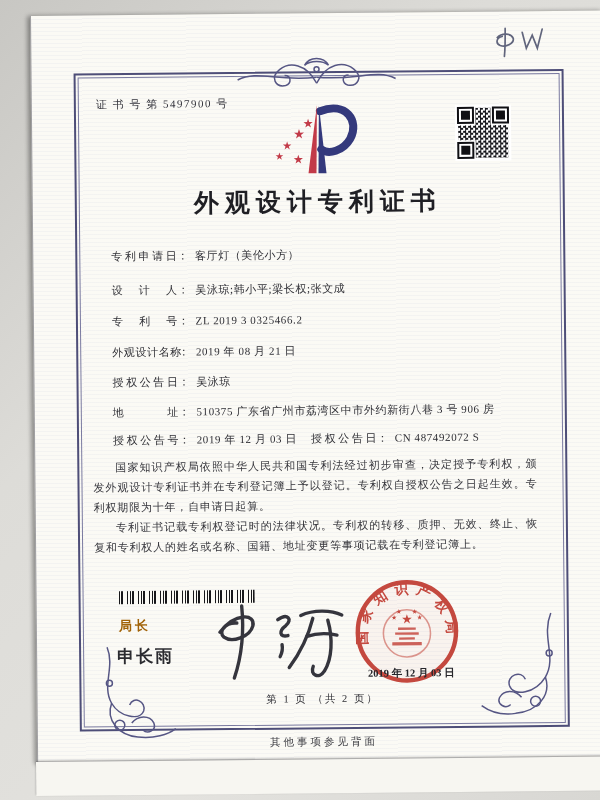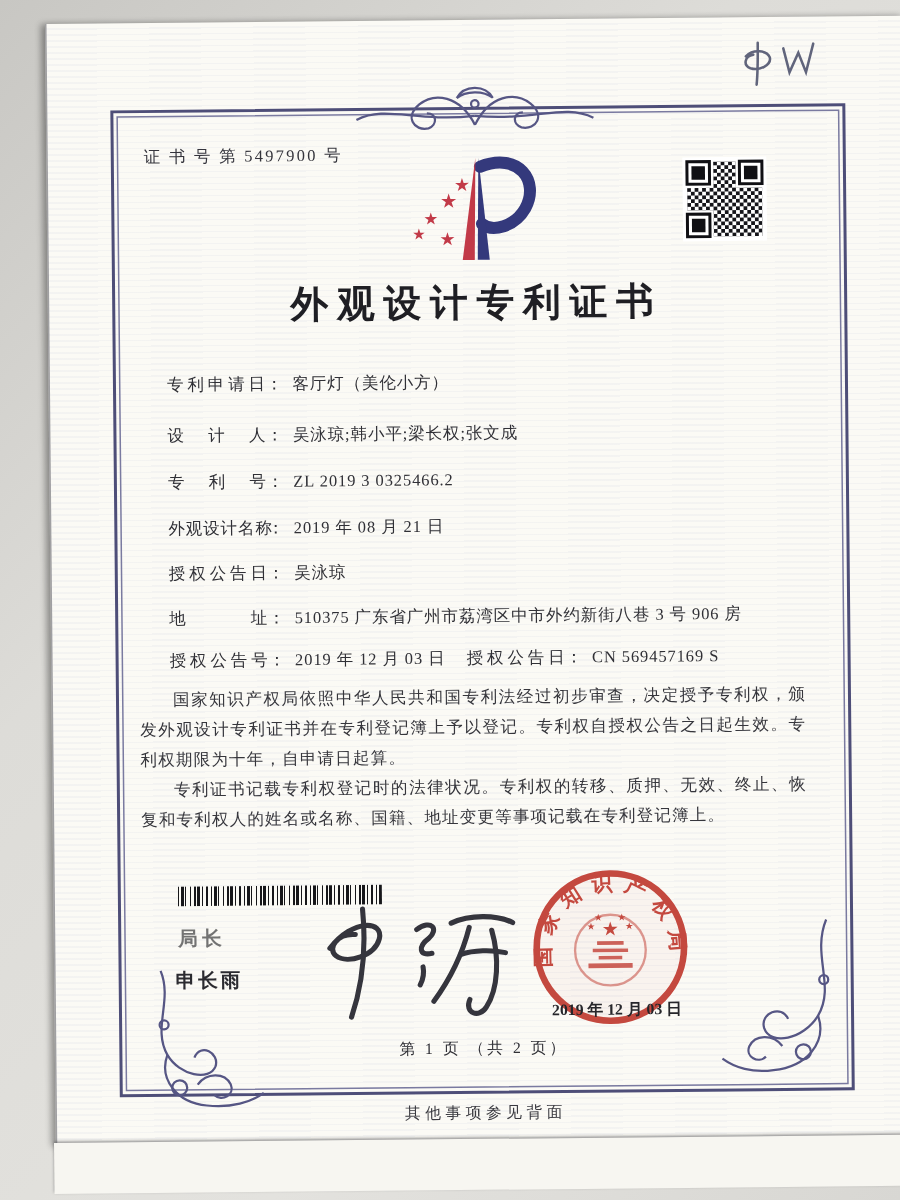--- a/index.html
+++ b/index.html
@@ -35,22 +35,22 @@
   .flabel{display:inline-block;width:66px;text-align:justify;text-align-last:justify;vertical-align:top;}
   .fvalue{margin-left:6px;}
   .pair2{position:absolute;left:198px;top:0;}
   .paras{position:absolute;left:58px;top:442px;width:444px;font-size:11px;
     line-height:20px;color:#36363c;letter-spacing:.8px;text-align:justify;}
   .paras p{margin:0;text-indent:2em;}
   .barcode{position:absolute;left:82px;top:576px;width:136px;height:13px;
     background:repeating-linear-gradient(90deg,#17171a 0 1px,#fbfaf5 1px 2px,#17171a 2px 4px,
       #fbfaf5 4px 5px,#17171a 5px 5.6px,#fbfaf5 5.6px 8px,#17171a 8px 9px,#fbfaf5 9px 11px);}
   .signer-title{position:absolute;left:82px;top:602px;font-size:13px;font-weight:600;
-    color:#737373;letter-spacing:3px;}
-  .signer-name{position:absolute;left:80px;top:630px;font-size:13px;font-weight:600;
+    color:#a16207;letter-spacing:3px;}
+  .signer-name{position:absolute;left:80px;top:630px;font-size:17px;font-weight:600;
     color:#2b2b30;letter-spacing:2px;}
   .signature{position:absolute;left:155px;top:578px;}
   .seal{position:absolute;left:316px;top:565px;opacity:.92;}
   .seal-date{position:absolute;left:318px;top:654px;width:112px;text-align:center;
     font-size:10.5px;font-weight:bold;color:#26262b;white-space:nowrap;}
   .page-no{position:absolute;left:42px;top:679px;width:486px;text-align:center;
     font-size:10.5px;color:#303036;letter-spacing:2px;}
   .back-note{position:absolute;left:0;top:722px;width:100%;text-align:center;
     font-size:10.5px;color:#3a3a40;letter-spacing:3px;}
   .hand-mark{position:absolute;left:458px;top:12px;opacity:.85;}
@@ -137,21 +137,21 @@
   <div class="field-row" style="top:360px">
     <span class="flabel">授权公告日</span><span>：</span><span class="fvalue">吴泳琼</span>
   </div>
   <div class="field-row" style="top:390px">
     <span class="flabel">地址</span><span>：</span><span class="fvalue">510375 广东省广州市荔湾区中市外约新街八巷 3 号 906 房</span>
   </div>
 
   <div class="field-row" style="top:418px">
     <span class="flabel">授权公告号</span><span>：</span><span class="fvalue">2019 年 12 月 03 日</span>
     <span class="pair2">
-      <span class="flabel">授权公告日</span><span>：</span><span class="fvalue">CN 569457169 S</span>
+      <span class="flabel">授权公告日</span><span>：</span><span class="fvalue">CN 487492072 S</span>
     </span>
   </div>
 
   <div class="paras">
     <p>国家知识产权局依照中华人民共和国专利法经过初步审查，决定授予专利权，颁发外观设计专利证书并在专利登记簿上予以登记。专利权自授权公告之日起生效。专利权期限为十年，自申请日起算。</p>
     <p>专利证书记载专利权登记时的法律状况。专利权的转移、质押、无效、终止、恢复和专利权人的姓名或名称、国籍、地址变更等事项记载在专利登记簿上。</p>
   </div>
 
   <div class="barcode"></div>
 

